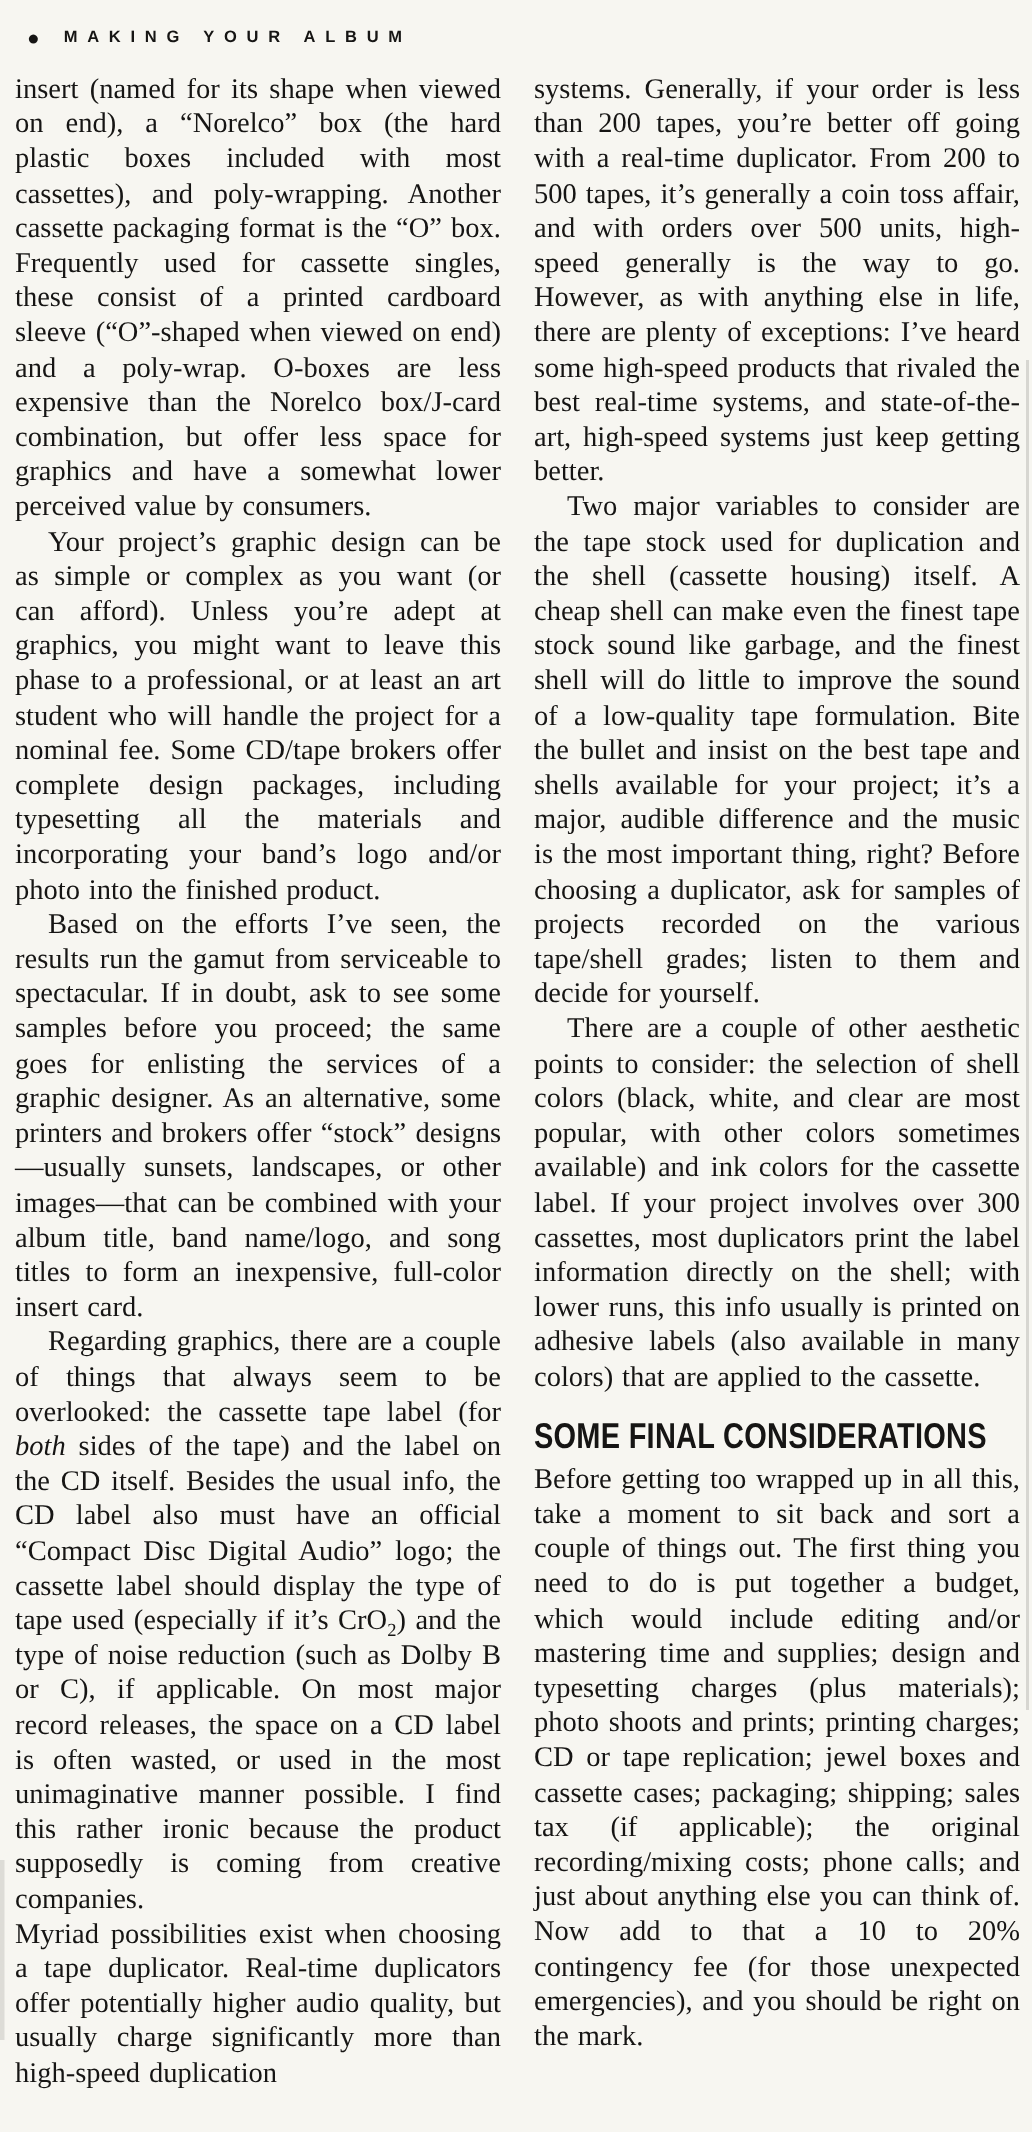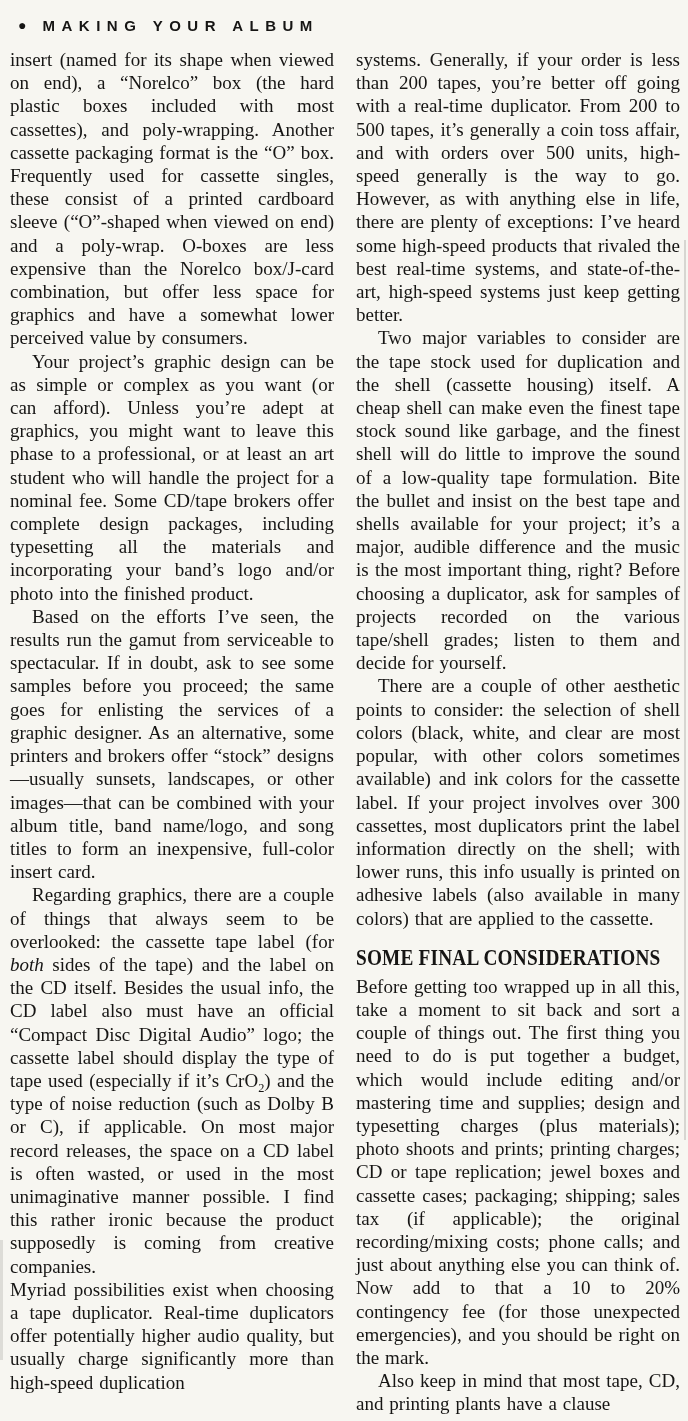--- a/index.html
+++ b/index.html
@@ -28,21 +28,21 @@
     font-weight: bold;
     padding: 2px 0 0 8px;
     height: 26px;
   }
   .bullet-icon {
     font-size: 14px;
     line-height: 1;
     margin-right: 16px;
   }
   .header-title {
-    font-size: 15px;
+    font-size: 11px;
     letter-spacing: 6.5px;
     white-space: nowrap;
   }
   .columns {
     display: flex;
     gap: 22px;
     margin-top: 10px;
   }
   .col {
     flex: 1 1 0;
@@ -54,21 +54,21 @@
     -webkit-hyphens: auto;
   }
   .col p {
     margin: 0;
     word-spacing: 0.06em;
   }
   .col p.indent {
     text-indent: 22px;
   }
   .col h3 {
-    font-family: Liberation Serif, serif;
+    font-family: Liberation Sans, sans-serif;
     font-weight: bold;
     font-size: 23px;
     margin: 15px 0 5px 0;
     line-height: 25px;
     text-align: right;
   }
   .col h3 span {
     display: inline-block;
     transform: scaleX(0.84) scaleY(1.04);
     transform-origin: left center;
@@ -114,20 +114,19 @@
         <p class="indent"><span>Based on the efforts I’ve seen, the results run the gamut from serviceable to spectacular. If in doubt, ask to see some samples before you proceed; the same goes for enlisting the services of a graphic designer. As an alternative, some printers and brokers offer “stock” designs—usually sunsets, landscapes, or other images—that can be combined with your album title, band name/logo, and song titles to form an inexpensive, full-color insert card.</span></p>
         <p class="indent"><span>Regarding graphics, there are a couple of things that always seem to be overlooked: the cassette tape label (for </span><i>both</i><span> sides of the tape) and the label on the CD itself. Besides the usual info, the CD label also must have an official “Compact Disc Digital Audio” logo; the cassette label should display the type of tape used (especially if it’s CrO</span><sub>2</sub><span>) and the type of noise reduction (such as Dolby B or C), if applicable. On most major record releases, the space on a CD label is often wasted, or used in the most unimaginative manner possible. I find this rather ironic because the product supposedly is coming from creative companies.</span></p>
         <p><span>Myriad possibilities exist when choosing a tape duplicator. Real-time duplicators offer potentially higher audio quality, but usually charge significantly more than high-speed duplication</span></p>
       </div>
     <div class="col">
         <p><span>systems. Generally, if your order is less than 200 tapes, you’re better off going with a real-time duplicator. From 200 to 500 tapes, it’s generally a coin toss affair, and with orders over 500 units, high-speed generally is the way to go. However, as with anything else in life, there are plenty of exceptions: I’ve heard some high-speed products that rivaled the best real-time systems, and state-of-the-art, high-speed systems just keep getting better.</span></p>
         <p class="indent"><span>Two major variables to consider are the tape stock used for duplication and the shell (cassette housing) itself. A cheap shell can make even the finest tape stock sound like garbage, and the finest shell will do little to improve the sound of a low-quality tape formulation. Bite the bullet and insist on the best tape and shells available for your project; it’s a major, audible difference and the music is the most important thing, right? Before choosing a duplicator, ask for samples of projects recorded on the various tape/shell grades; listen to them and decide for yourself.</span></p>
         <p class="indent"><span>There are a couple of other aesthetic points to consider: the selection of shell colors (black, white, and clear are most popular, with other colors sometimes available) and ink colors for the cassette label. If your project involves over 300 cassettes, most duplicators print the label information directly on the shell; with lower runs, this info usually is printed on adhesive labels (also available in many colors) that are applied to the cassette.</span></p>
         <h3><span>SOME FINAL CONSIDERATIONS</span></h3>
         <p><span>Before getting too wrapped up in all this, take a moment to sit back and sort a couple of things out. The first thing you need to do is put together a budget, which would include editing and/or mastering time and supplies; design and typesetting charges (plus materials); photo shoots and prints; printing charges; CD or tape replication; jewel boxes and cassette cases; packaging; shipping; sales tax (if applicable); the original recording/mixing costs; phone calls; and just about anything else you can think of. Now add to that a 10 to 20% contingency fee (for those unexpected emergencies), and you should be right on the mark.</span></p>
-        <p class="indent"><span>Also keep in mind that most tape, CD, and printing plants have a clause</span></p>
       </div>
   </div>
 
   <div class="scan-edge-right"></div>
   <div class="scan-edge-left"></div>
 
 </div>
 
 </body></html>

